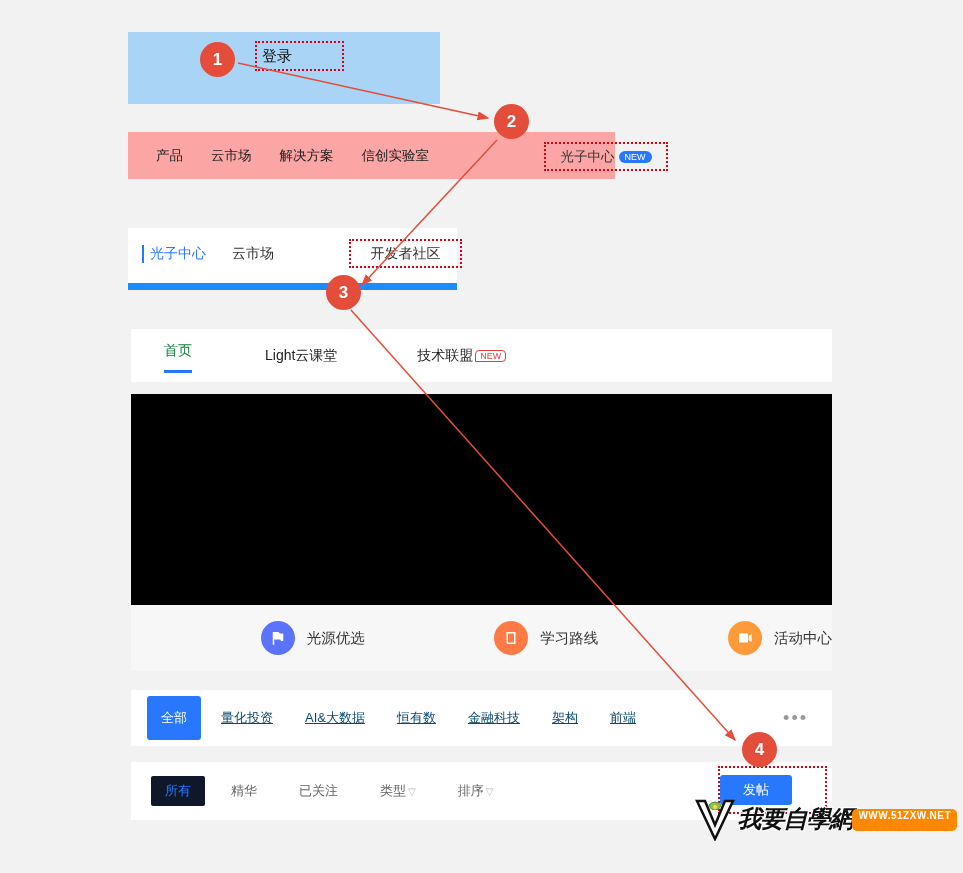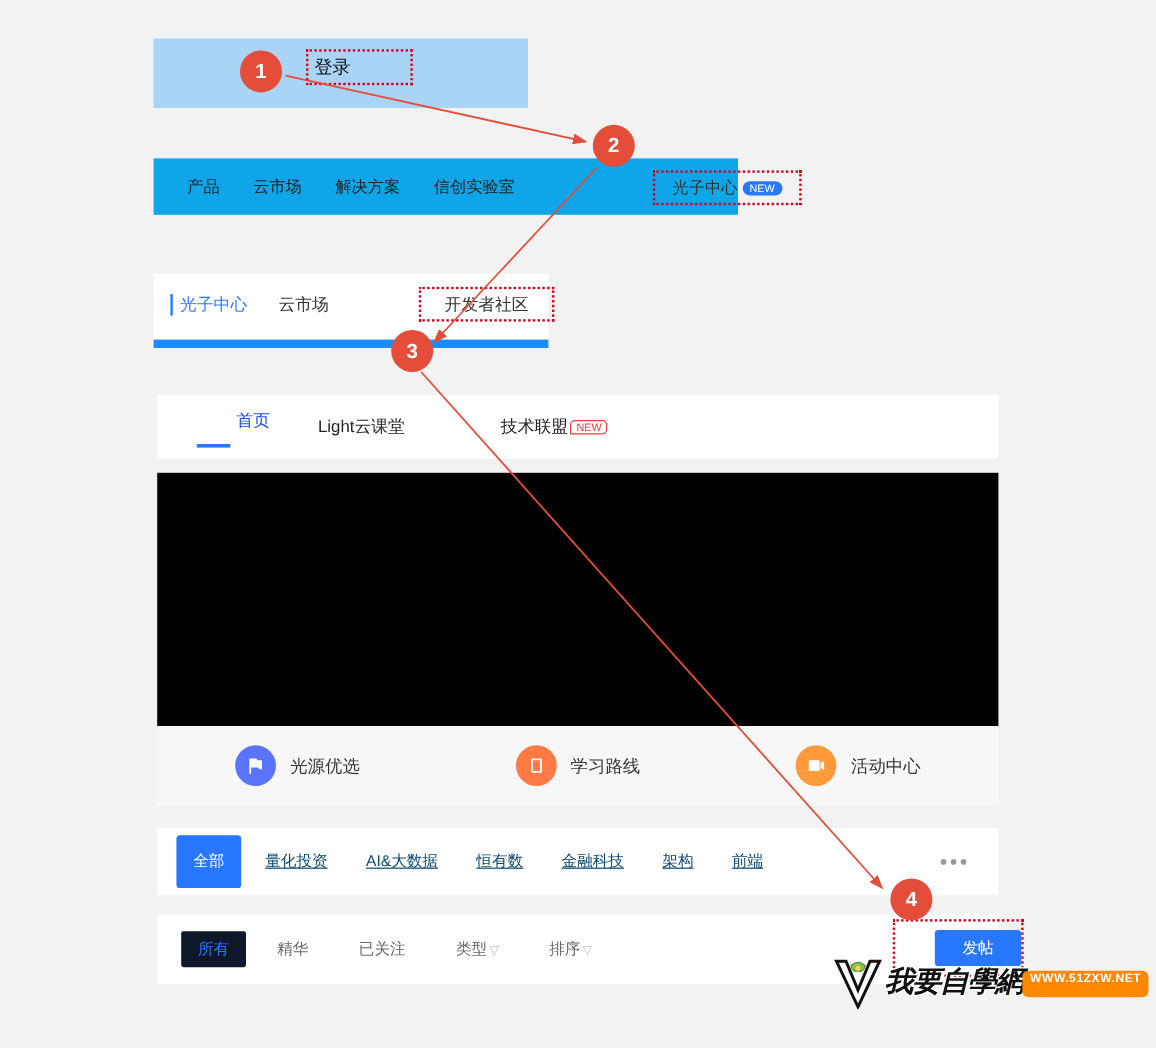--- a/index.html
+++ b/index.html
@@ -13,21 +13,21 @@
   position: relative;
   overflow: hidden;
 }
 
 
 .login-bar {
   position: absolute;
   left: 128px;
   top: 32px;
   width: 312px;
-  height: 58px;
+  height: 72px;
   background: #aad4f5;
   display: flex;
   align-items: center;
 }
 .login-box {
   position: absolute;
   left: 127px;
   top: 9px;
   width: 89px;
   height: 30px;
@@ -40,21 +40,21 @@
   font-weight: 500;
 }
 
 
 .nav1 {
   position: absolute;
   left: 128px;
   top: 132px;
   width: 487px;
   height: 47px;
-  background: #0ea5e9;
+  background: #fca5a5;
   display: flex;
   align-items: center;
   padding: 0 14px;
   gap: 0;
 }
 .nav1-item {
   padding: 0 14px;
   font-size: 13.5px;
   color: #222;
   cursor: pointer;
@@ -142,23 +142,23 @@
   left: 131px;
   top: 329px;
   width: 701px;
   height: 53px;
   background: #fff;
   display: flex;
   align-items: center;
 }
 .tab-home {
   width: 94px;
-  text-align: right;
-  font-size: 14px;
-  color: #1d4ed8;
+  text-align: center;
+  font-size: 14px;
+  color: #15803d;
   padding-top: 3px;
 }
 .tab-home-underline {
   width: 28px;
   height: 3px;
   background: #2878ff;
   margin: 10px auto 0;
 }
 .tab-item {
   padding: 0 40px;
@@ -193,21 +193,21 @@
   top: 605px;
   width: 701px;
   height: 66px;
   background: #f7f7f8;
   display: flex;
 }
 .icon-cell {
   flex: 1;
   display: flex;
   align-items: center;
-  justify-content: center;
+  justify-content: flex-end;
   gap: 12px;
   font-size: 14.5px;
   color: #333;
 }
 .icon-circ {
   width: 34px;
   height: 34px;
   border-radius: 50%;
   display: flex;
   align-items: center;
@@ -270,28 +270,28 @@
   font-size: 13px;
 }
 .fl-item {
   padding: 6px 16px;
   font-size: 13px;
   color: #666;
 }
 .dd { color: #bbb; margin-left: 2px; font-size: 10px; }
 .publish-box {
   position: absolute;
-  left: 744px;
+  left: 718px;
   top: 766px;
   width: 109px;
   height: 48px;
   border: 2.5px dotted #d9001b;
   display: flex;
   align-items: center;
-  justify-content: flex-end;
+  justify-content: flex-start;
 }
 .publish-btn {
   width: 72px;
   height: 30px;
   background: #2878ff;
   color: #fff;
   border-radius: 3px;
   font-size: 13px;
   display: flex;
   align-items: center;

